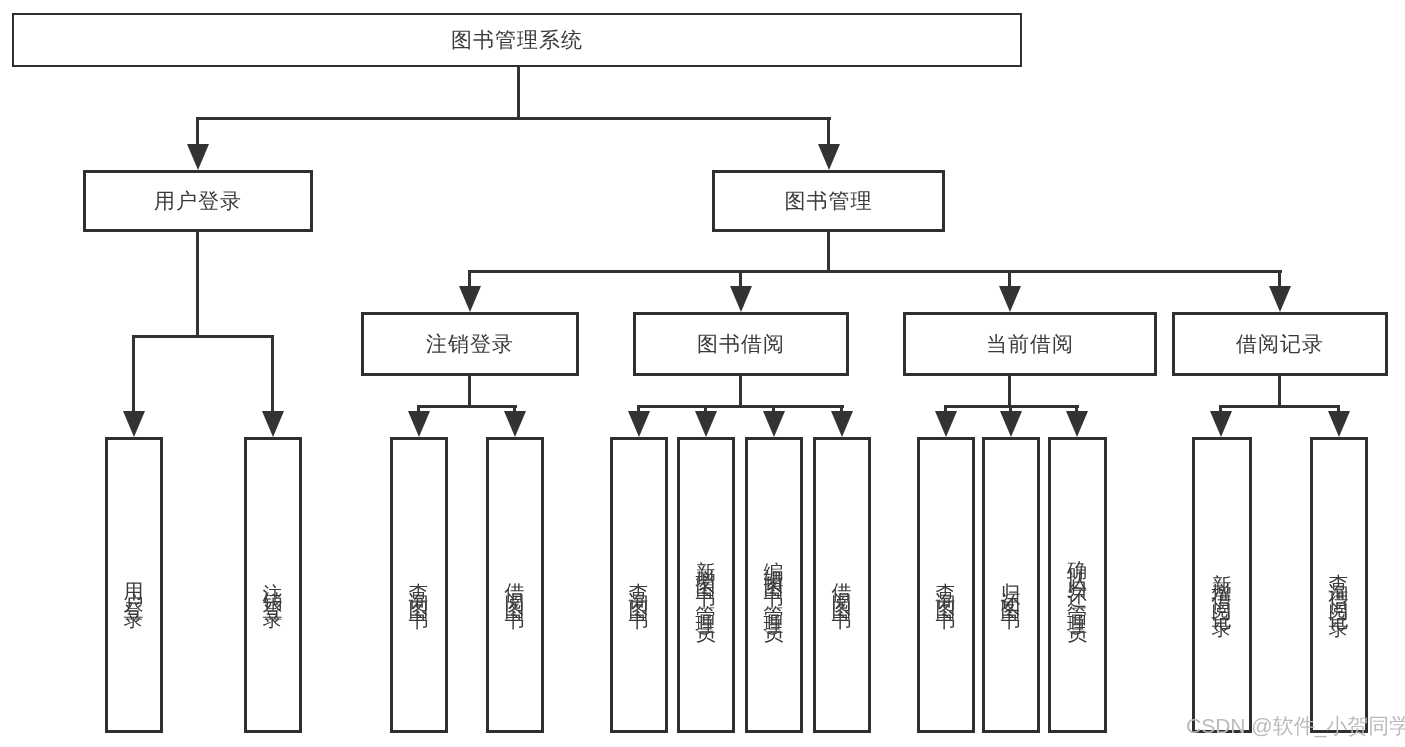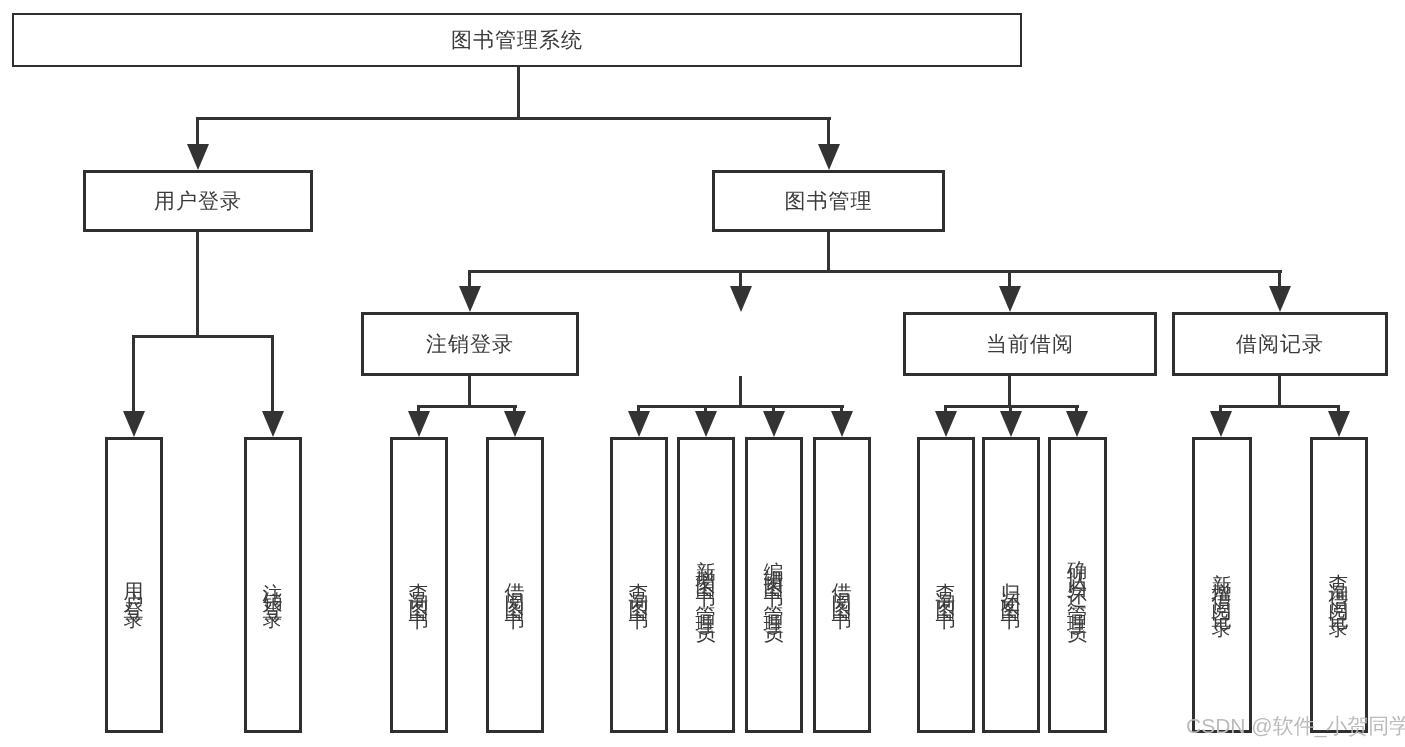--- a/index.html
+++ b/index.html
@@ -80,20 +80,21 @@
   <div class="v" style="left:468px;top:270px;height:18px"></div>
   <div class="arrow" style="left:459px;top:286px"></div>
   <div class="v" style="left:739px;top:270px;height:18px"></div>
   <div class="arrow" style="left:730px;top:286px"></div>
   <div class="v" style="left:1008px;top:270px;height:18px"></div>
   <div class="arrow" style="left:999px;top:286px"></div>
   <div class="v" style="left:1278px;top:270px;height:18px"></div>
   <div class="arrow" style="left:1269px;top:286px"></div>
 
   <div class="box hbox" style="left:361px;top:312px;width:218px;height:64px">注销登录</div>
+  <div class="box hbox" style="left:633px;top:312px;width:216px;height:64px">图书借阅</div>
   <div class="box hbox" style="left:903px;top:312px;width:254px;height:64px">当前借阅</div>
   <div class="box hbox" style="left:1172px;top:312px;width:216px;height:64px">借阅记录</div>
 
   <div class="v" style="left:468px;top:376px;height:32px"></div>
   <div class="h" style="left:418px;top:405px;width:99px"></div>
   <div class="v" style="left:417px;top:405px;height:8px"></div>
   <div class="arrow" style="left:408px;top:411px"></div>
   <div class="v" style="left:513px;top:405px;height:8px"></div>
   <div class="arrow" style="left:504px;top:411px"></div>
 

